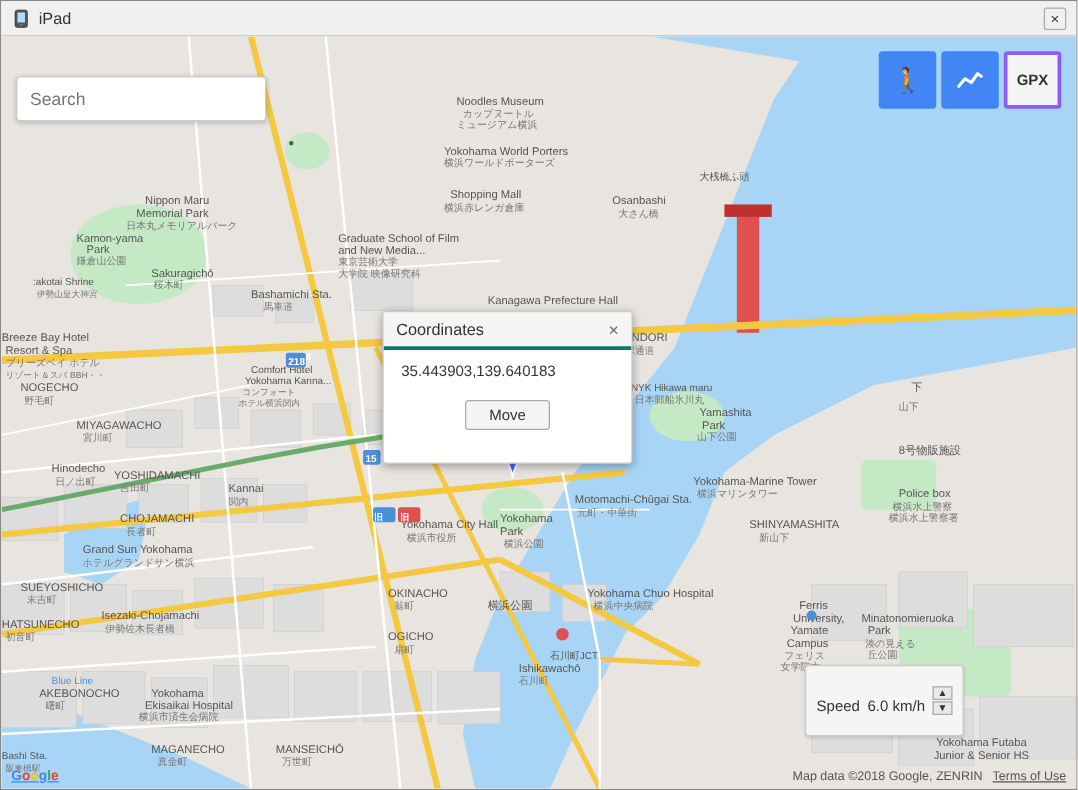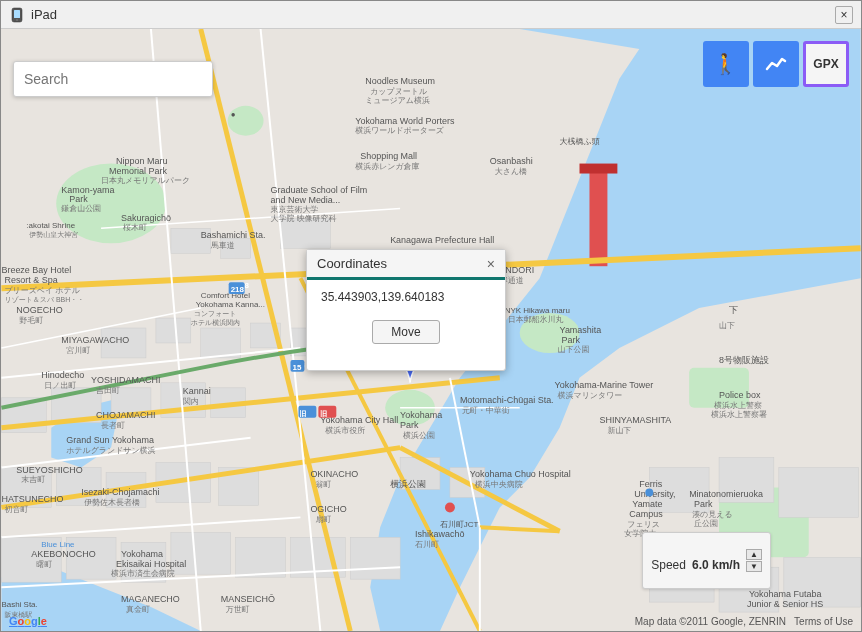--- a/index.html
+++ b/index.html
@@ -185,21 +185,21 @@
       border-radius: 3px;
       display: flex;
       align-items: flex-end;
       padding: 16px 8px;
       gap: 6px;
       font-size: 13px;
       z-index: 10;
       box-shadow: 0 1px 3px rgba(0,0,0,0.15);
     }
     .speed-label { color: #333; font-size: 12px; }
-    .speed-value { color: #333; font-size: 12px; font-weight: bold; }
+    .speed-value { color: #333; font-size: 12px; font-weight: normal; }
     .speed-spinner {
       display: flex;
       flex-direction: column;
       gap: 1px;
     }
     .speed-spinner-btn {
       width: 16px;
       height: 11px;
       background: #e8e8e8;
       border: 1px solid #aaa;
@@ -502,18 +502,18 @@
         <button class="speed-spinner-btn">▲</button>
         <button class="speed-spinner-btn">▼</button>
       </div>
     </div>
 
     <div class="map-google-logo">
       <span>G</span><span>o</span><span>o</span><span>g</span><span>l</span><span>e</span>
     </div>
 
     <div class="map-attribution">
-      <span>Map data ©2011 Google, ZENRIN</span>
+      <span>Map data ©2018 Google, ZENRIN</span>
       &nbsp;
-      <span style="cursor:pointer; ">Terms of Use</span>
+      <span style="cursor:pointer; text-decoration:underline;">Terms of Use</span>
     </div>
   </div>
 </div>
 
 </body></html>

